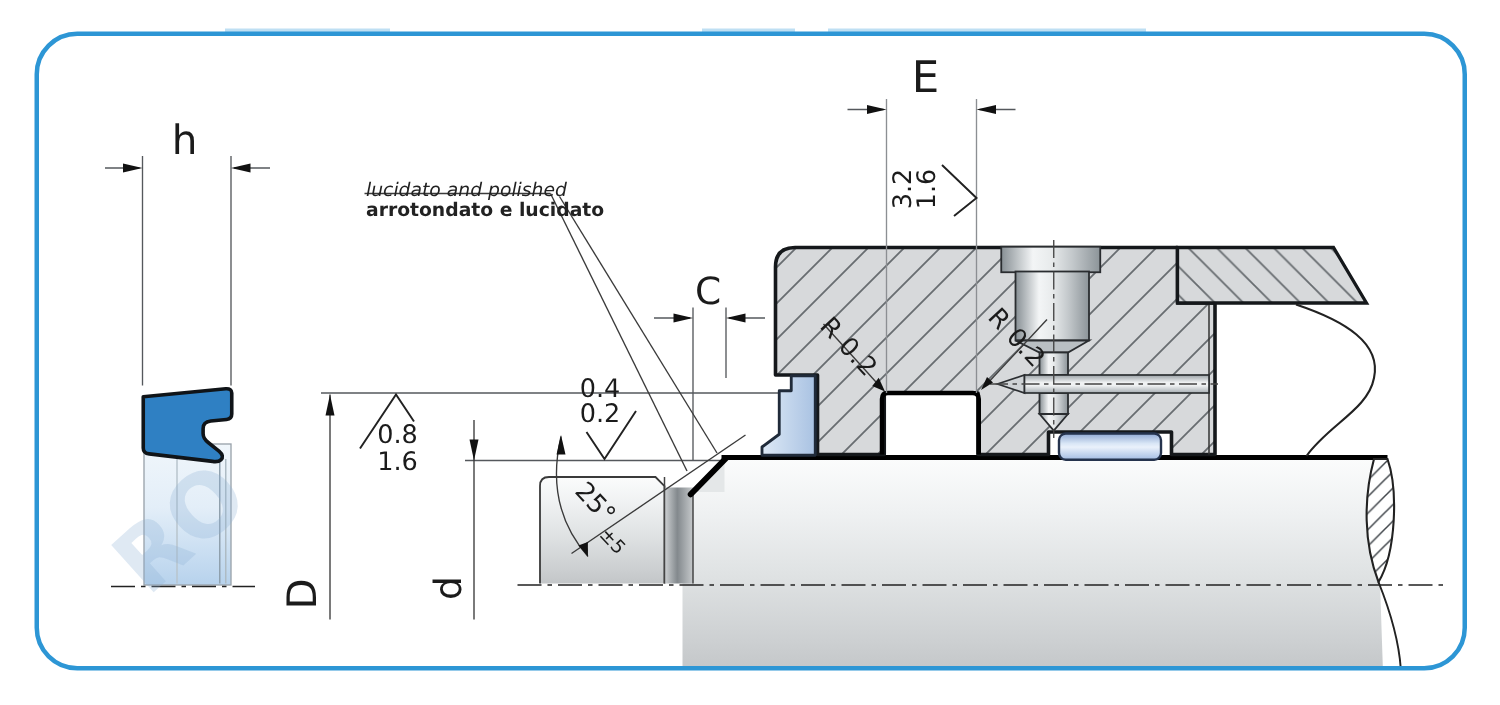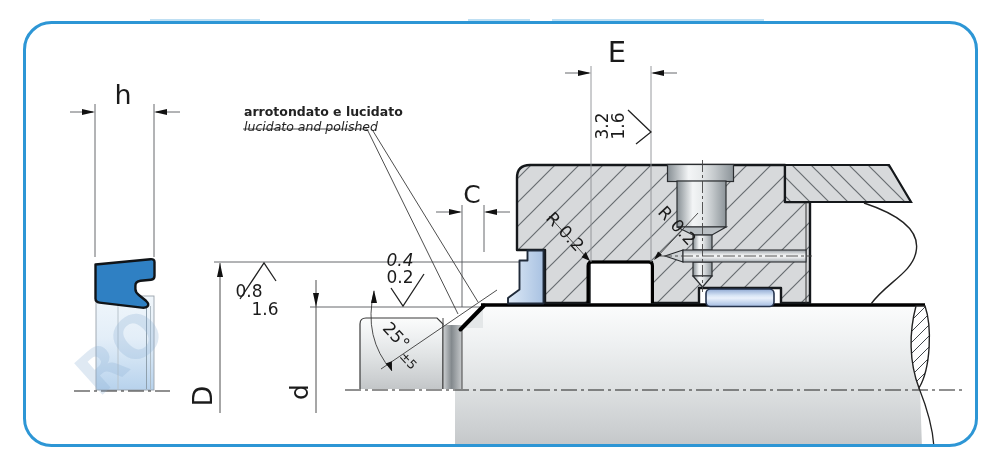--- a/index.html
+++ b/index.html
@@ -10,21 +10,21 @@
        line-height:1;z-index:6;}
   .dimletter{font-size:27px;font-weight:500;}
   .dimletter-sm{font-size:25px;font-weight:500;}
   .rot90{transform:translate(-50%,-50%) rotate(-90deg);}
   .rot47{transform:translate(-50%,-50%) rotate(47deg);}
   .num{font-size:17px;font-weight:500;}
   .numblock{font-size:17px;font-weight:500;text-align:center;line-height:16px;}
   .radius{font-size:17px;font-weight:500;letter-spacing:.5px;}
   .angle{font-size:17px;font-weight:500;}
   .angletol{font-size:12.5px;font-weight:500;}
-  .note1{font-size:12.5px;font-weight:700;color:#222;}
+  .note1{font-size:12.5px;font-weight:700;color:#222;margin-top:28px;}
   .note2{font-size:12.5px;font-weight:500;font-style:italic;color:#222;}
   .leftpos{transform:none;}
   .watermark{font-size:58px;font-weight:700;color:rgba(140,175,212,0.28);
              transform:translate(-50%,-50%) rotate(-42deg);z-index:5;}
 </style>
 </head>
 <body>
 
 <div id="stage">
 
@@ -215,24 +215,24 @@
   <div class="lbl dimletter" style="left:617px;top:52px;font-size:29px;">E</div>
   <div class="lbl dimletter-sm" style="left:472px;top:194px;">C</div>
   <div class="lbl dimletter rot90" style="left:202px;top:396px;">D</div>
   <div class="lbl dimletter-sm rot90" style="left:299px;top:392px;">d</div>
 
   <div class="lbl numblock rot90" style="left:610px;top:126px;">
     <div>3.2</div>
     <div>1.6</div>
   </div>
 
-  <div class="lbl num" style="left:249px;top:291px;">0.8</div>
+  <div class="lbl num" style="left:265px;top:291px;">0.8</div>
   <div class="lbl num" style="left:265px;top:309px;">1.6</div>
 
-  <div class="lbl num" style="left:400px;top:260px;font-style:italic;">0.4</div>
+  <div class="lbl num" style="left:400px;top:260px;">0.4</div>
   <div class="lbl num" style="left:400px;top:277px;">0.2</div>
 
   <div class="lbl radius rot47" style="left:565px;top:232px;">R 0.2</div>
   <div class="lbl radius rot47" style="left:677px;top:226px;">R 0.2</div>
 
   <div class="lbl angle rot47" style="left:396px;top:336px;">25°</div>
   <div class="lbl angletol rot47" style="left:408px;top:361px;">±5</div>
 
   <div class="lbl note1 leftpos" style="left:244px;top:106px;transform:none;">arrotondato e lucidato</div>
   <div class="lbl note2 leftpos" style="left:244px;top:133px;transform:translateY(-100%);">lucidato and polished</div>

